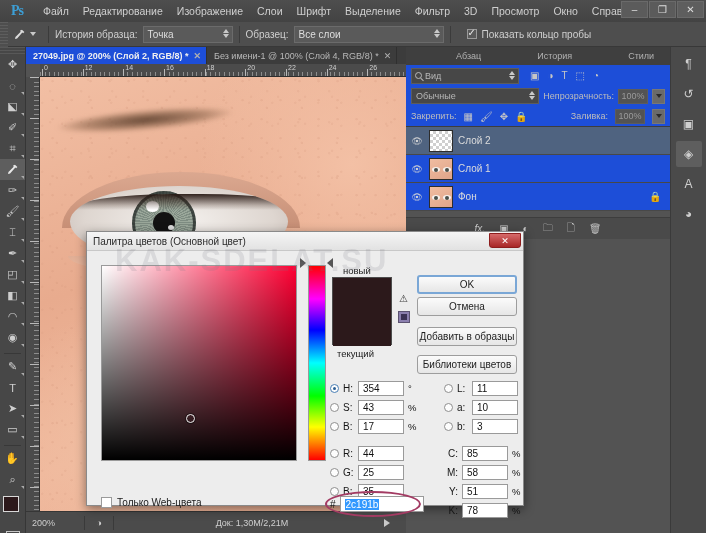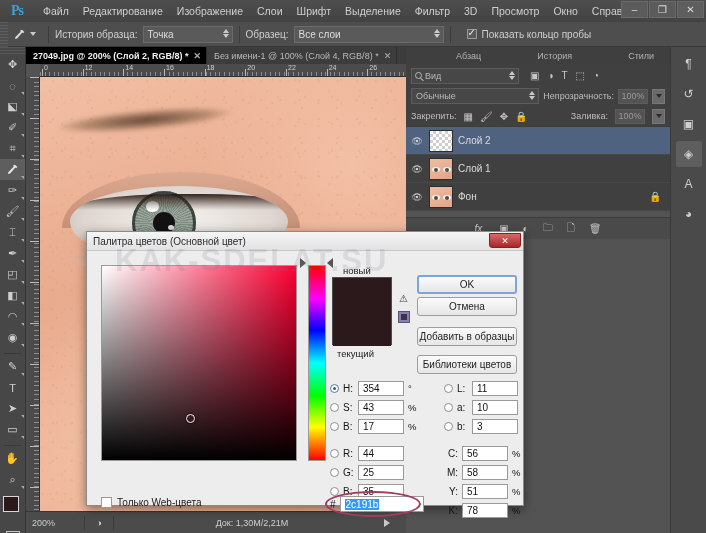--- a/index.html
+++ b/index.html
@@ -65,21 +65,21 @@
   .qmask { height:16px; display:flex; align-items:center; justify-content:center; }
   .qmask-i { width:14px;height:11px;border:1px solid #c5c5c5; position:relative; }
   .qmask-i:after{content:"";position:absolute;left:3px;top:2px;width:6px;height:5px;
     border-radius:50%; background:#c5c5c5;}
 
   
   .tabsbar { position:absolute; left:26px; top:47px; width:380px; height:17px;
     background:#3c3c3c; display:flex; align-items:flex-end; }
   .doctab { height:17px; display:flex; align-items:center; padding:0 5px 0 7px;
     font-size:9px; color:#b9b9b9; border-right:1px solid #2f2f2f; white-space:nowrap; }
-  .doctab.active { background:#000000; color:#f0f0f0; font-weight:bold; }
+  .doctab.active { background:#1d4ed8; color:#f0f0f0; font-weight:bold; }
   .tab-x { margin-left:5px; font-size:9px; color:#b0b0b0; }
 
   
   .canvas-wrap { position:absolute; left:26px; top:64px; width:380px; height:447px;
     background:#535353; overflow:hidden; }
   .ruler-h { position:absolute; left:14px; top:0; width:366px; height:13px;
     background:#4b4b4b; border-bottom:1px solid #2e2e2e; overflow:hidden; }
   .ruler-v { position:absolute; left:0; top:13px; width:14px; height:434px;
     background:#4b4b4b; border-right:1px solid #2e2e2e; overflow:hidden; }
   .rtick { position:absolute; top:8px; width:1px; height:5px; background:#8d8d8d; }
@@ -146,21 +146,21 @@
     border-left:6px solid #c9c9c9; }
 
   
   .panel-col { position:absolute; left:406px; top:47px; width:264px; height:486px;
     background:#535353; }
   .paneltabs { display:flex; align-items:center; height:18px; background:#3f3f3f; }
   .ptab { font-size:9px; color:#b2b2b2; padding:3px 6px; white-space:nowrap;margin-left:44px; }
   .ptab.active { background:#535353; color:#f2f2f2; font-weight:bold; }
   .ptab-right { margin-left:auto; display:flex; gap:4px; padding-right:4px; color:#c2c2c2; font-size:9px; }
 
-  .layers-body { background:#404040; padding:0; }
+  .layers-body { background:#1d4ed8; padding:0; }
   .filterrow { display:flex; align-items:center; height:21px; padding:0 5px; gap:5px; }
   .filter-select { width:108px; height:16px; background:#474747; border:1px solid #5c5c5c;
     display:flex; align-items:center; padding:0 3px; gap:3px; color:#b8b8b8; font-size:9px;
     position:relative; }
   .magn { width:7px;height:7px;border:1.2px solid #b8b8b8; border-radius:50%; position:relative; }
   .magn:after{content:"";position:absolute;right:-3px;bottom:-2px;width:4px;height:1.2px;
     background:#b8b8b8;transform:rotate(45deg);}
   .ficons { display:flex; gap:8px; margin-left:6px; color:#c6c6c6; font-size:10px; align-items:center; }
   .blendrow { display:flex; align-items:center; height:20px; padding:0 5px; gap:4px; }
   .blend-select { flex:1; height:16px; background:#474747; border:1px solid #5c5c5c;
@@ -815,21 +815,21 @@
         </div>
         <div class="frow">
           <span class="radio"></span>
           <span class="fl">b:</span>
           <span class="fi">3</span>
           <span class="funit"></span>
         </div>
         <div style="height:8px;"></div>
         <div class="frow">
           <span class="fl2">C:</span>
-          <span class="fi">56</span>
+          <span class="fi">85</span>
           <span class="funit">%</span>
         </div>
         <div class="frow">
           <span class="fl2">M:</span>
           <span class="fi">58</span>
           <span class="funit">%</span>
         </div>
         <div class="frow">
           <span class="fl2">Y:</span>
           <span class="fi">51</span>

